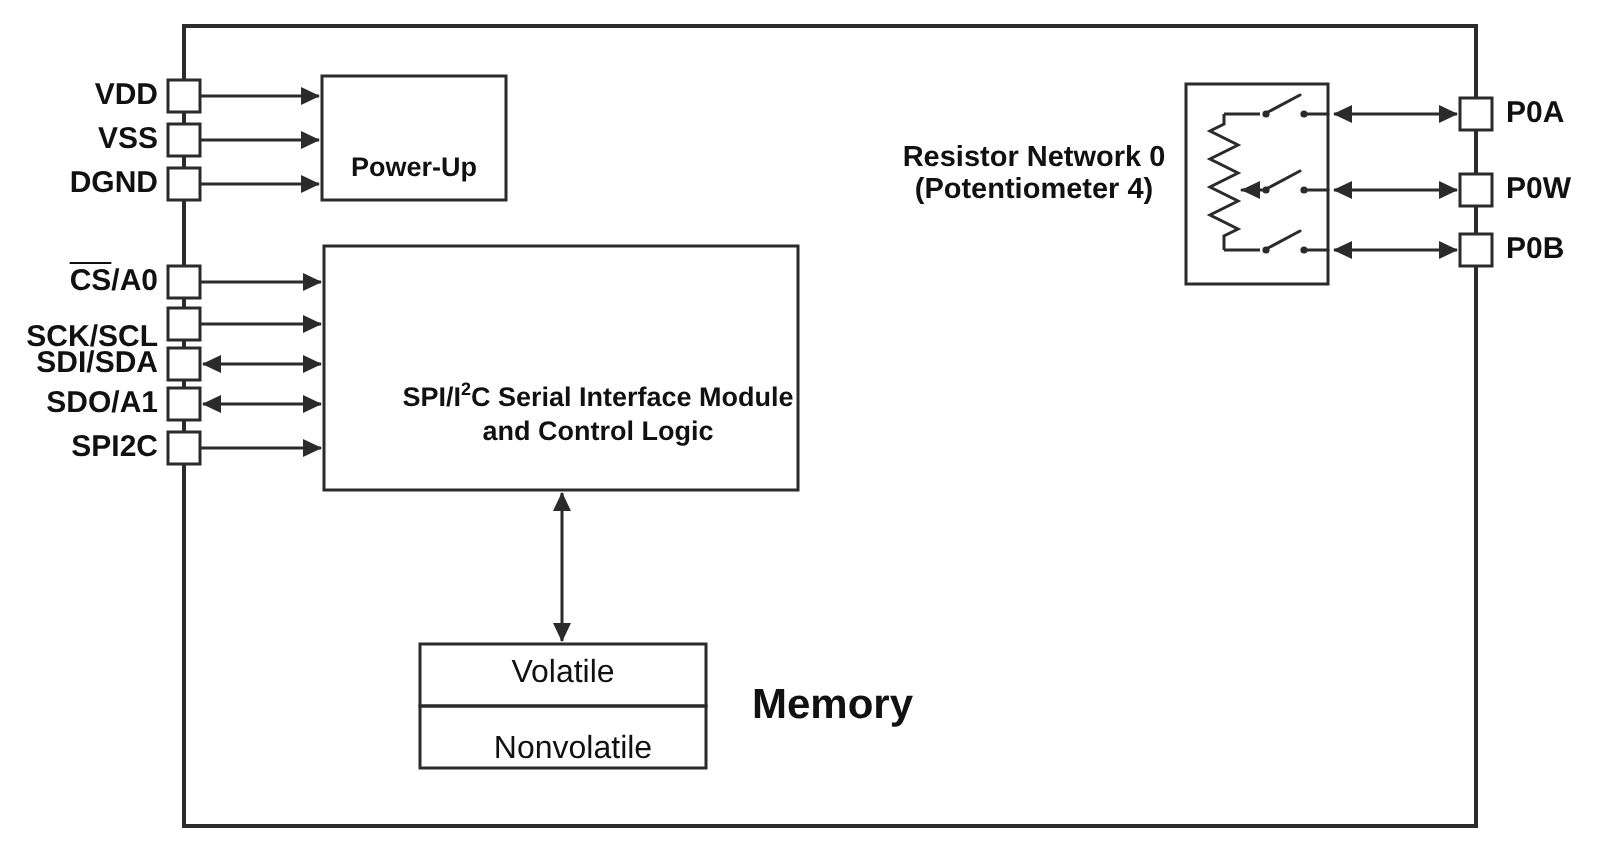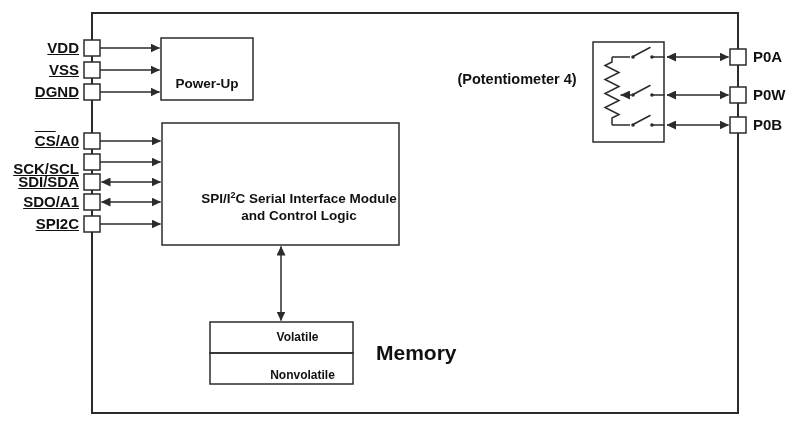--- a/index.html
+++ b/index.html
@@ -10,30 +10,30 @@
     font-family: "Liberation Sans", sans-serif;
     color: #111111;
     overflow: hidden;
   }
   #diagram-svg { position: absolute; left: 0; top: 0; }
   .lbl { position: absolute; white-space: nowrap; }
   .pin-lbl {
     font-size: 15px; font-weight: 700;
     height: 18px; line-height: 18px;
   }
-  .pin-lbl-left { right: 721px; text-align: left; text-decoration: underline; }
+  .pin-lbl-left { right: 721px; text-align: left; }
   .pin-lbl-right { left: 753px; text-align: left; }
   .ovl { text-decoration: overline; }
   .blk-txt {
     font-size: 13.5px; font-weight: 600;
     text-align: center; line-height: 17px; margin-top: 28px;
   }
   .mem-txt {
-    font-size: 12px; font-weight: 700;
-    text-align: center; line-height: 18px; padding-left: 16px;
+    font-size: 16px; font-weight: 400;
+    text-align: center; line-height: 18px;
   }
   .cap-txt { font-size: 21px; font-weight: 600; line-height: 18px; }
   .net-txt {
     font-size: 14.5px; font-weight: 600;
     text-align: center; line-height: 15.5px;
   }
   sup.sq { font-size: 9px; line-height: 0; vertical-align: super; }
 </style>
 </head>
 <body>
@@ -135,16 +135,17 @@
   <div class="lbl blk-txt" style="left:162px; top:162px; width:274px">
     <div><span>SPI/I</span><sup class="sq">2</sup><span>C Serial Interface Module</span></div>
     <div>and Control Logic</div>
   </div>
 
   <div class="lbl mem-txt" style="left:210px; top:328px; width:143px">Volatile</div>
   <div class="lbl mem-txt" style="left:210px; top:366px; width:153px">Nonvolatile</div>
   <div class="lbl cap-txt" style="left:376px; top:344px">Memory</div>
 
   <div class="lbl net-txt" style="left:443px; top:72px; width:148px">
+    <div>Resistor Network 0</div>
     <div>(Potentiometer 4)</div>
   </div>
 
 </div>
 
 </body></html>

